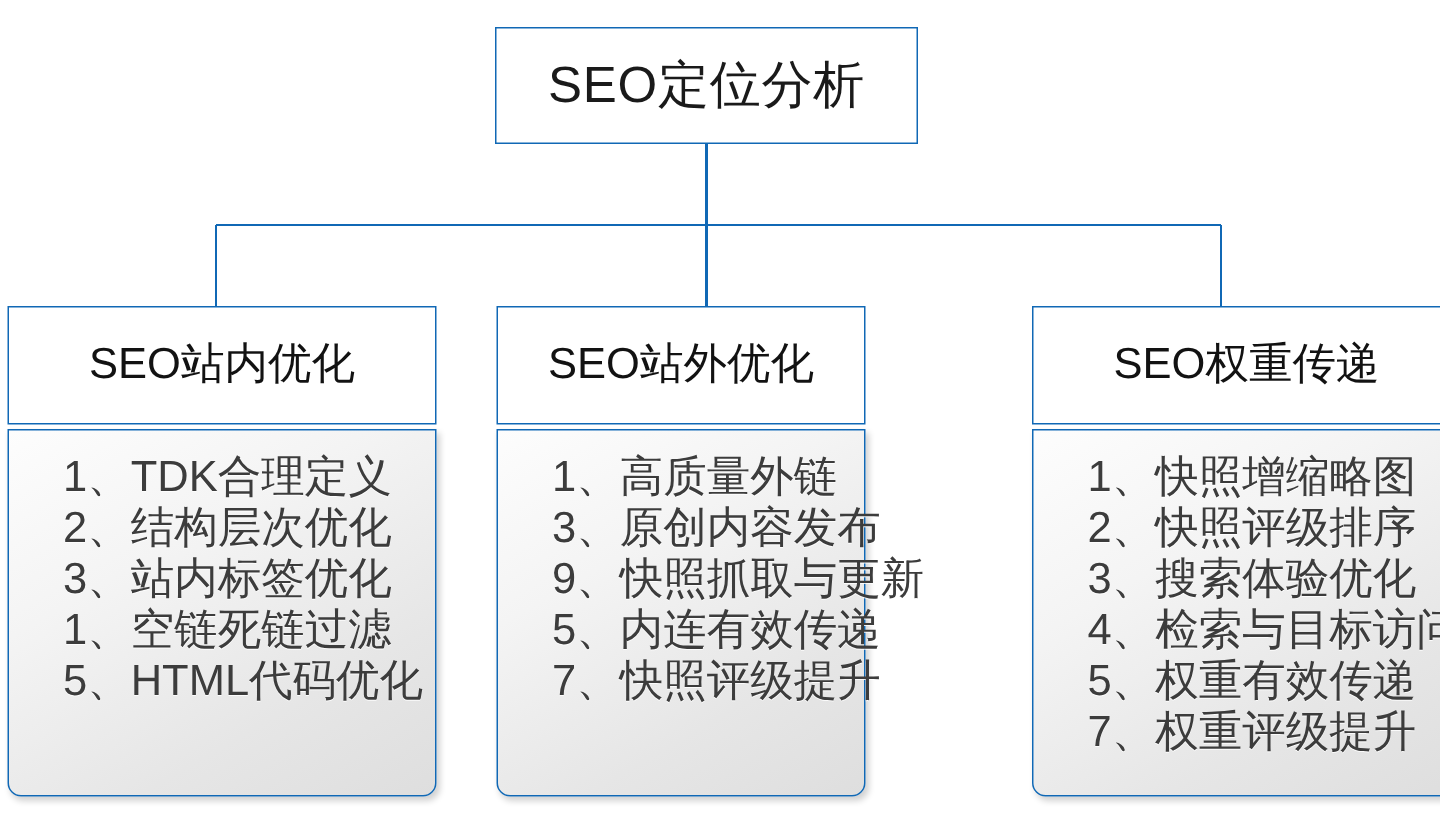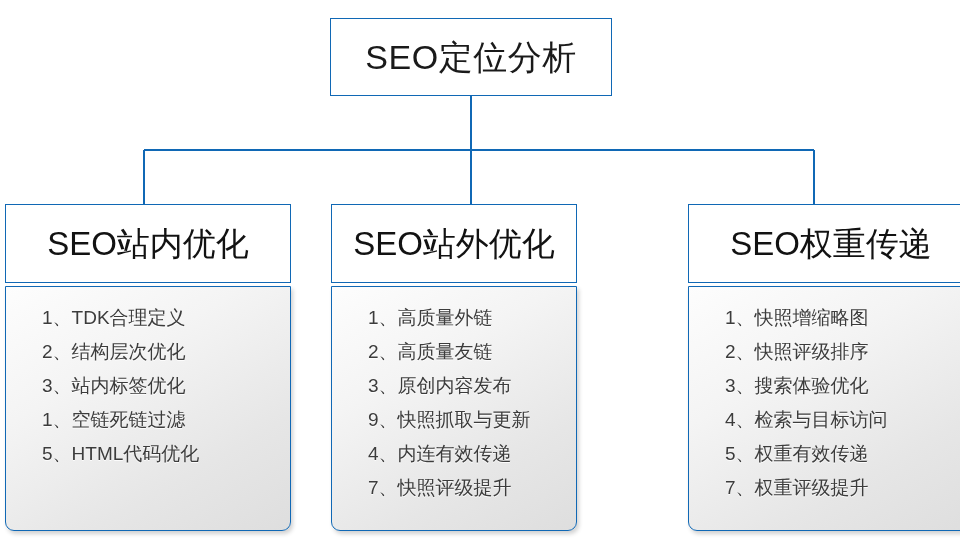--- a/index.html
+++ b/index.html
@@ -63,21 +63,21 @@
     box-sizing: border-box;
     width: 100%;
     height: 79px;
     border: 1.6px solid #1068b5;
     background: #ffffff;
     display: flex;
     align-items: center;
     justify-content: center;
   }
   .col-header-text {
-    font-size: 33px;
+    font-size: 29px;
     color: #121212;
     line-height: 1;
     white-space: nowrap;
   }
 
   .col-list {
     box-sizing: border-box;
     width: 100%;
     height: 245px;
     margin-top: 3px;
@@ -89,21 +89,21 @@
     display: flex;
     flex-direction: column;
     align-items: flex-start;
   }
   .col-list ul {
     margin: 0;
     padding: 0 0 0 36px;
     list-style: none;
   }
   .col-list li {
-    font-size: 19px;
+    font-size: 29px;
     line-height: 34px;
     color: #3c3c3c;
     white-space: nowrap;
     text-shadow: 0 1px 0 rgba(255, 255, 255, 0.85);
   }
 </style>
 </head>
 <body>
 
 <div id="canvas">
@@ -137,24 +137,23 @@
     </div>
   </div>
 
   <div class="column col-1">
     <div class="col-header">
       <span class="col-header-text">SEO站外优化</span>
     </div>
     <div class="col-list">
       <ul>
         <li>1、高质量外链</li>
-        <li>2、高质量友链</li>
         <li>3、原创内容发布</li>
         <li>9、快照抓取与更新</li>
-        <li>4、内连有效传递</li>
+        <li>5、内连有效传递</li>
         <li>7、快照评级提升</li>
       </ul>
     </div>
   </div>
 
   <div class="column col-2">
     <div class="col-header">
       <span class="col-header-text">SEO权重传递</span>
     </div>
     <div class="col-list">

